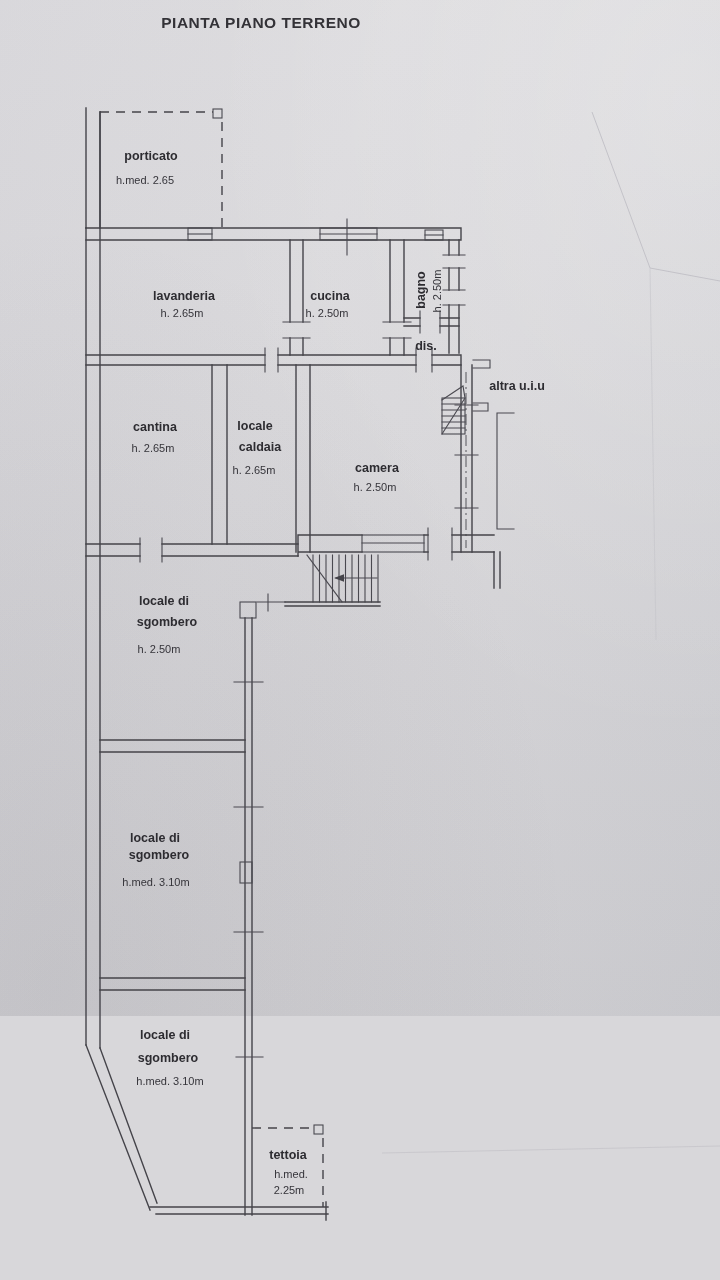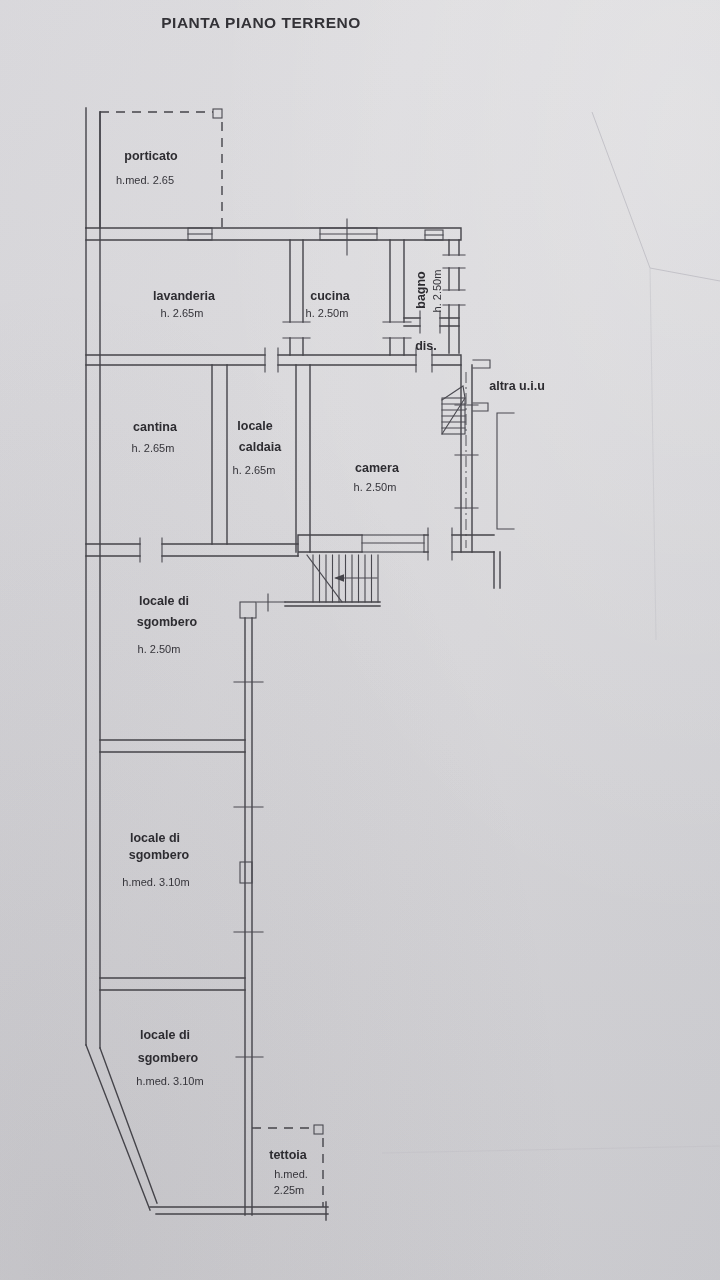--- a/index.html
+++ b/index.html
@@ -2,21 +2,21 @@
 <html><head>
 <meta charset="utf-8">
 <style>
   html,body{margin:0;padding:0;}
   body{
     width:720px;height:1280px;overflow:hidden;
     background:#d8d7da;
     font-family:"Liberation Sans",sans-serif;
   }
   .paper{
-    position:relative;width:720px;height:1280px;
+    position:relative;width:720px;height:1016px;
     background:linear-gradient(108deg,#d6d5d9 0%,#dbdadd 38%,#d9d8db 60%,#d1d1d5 100%);
   }
   .paper::before{
     content:"";position:absolute;inset:0;pointer-events:none;
     background:
       radial-gradient(ellipse at 8% 97%, rgba(70,70,82,.10), transparent 55%),
       radial-gradient(ellipse at 95% 10%, rgba(255,255,255,.22), transparent 50%),
       linear-gradient(180deg, rgba(255,255,255,.07), rgba(40,40,50,.05));
   }
   svg{position:absolute;left:0;top:0;}

